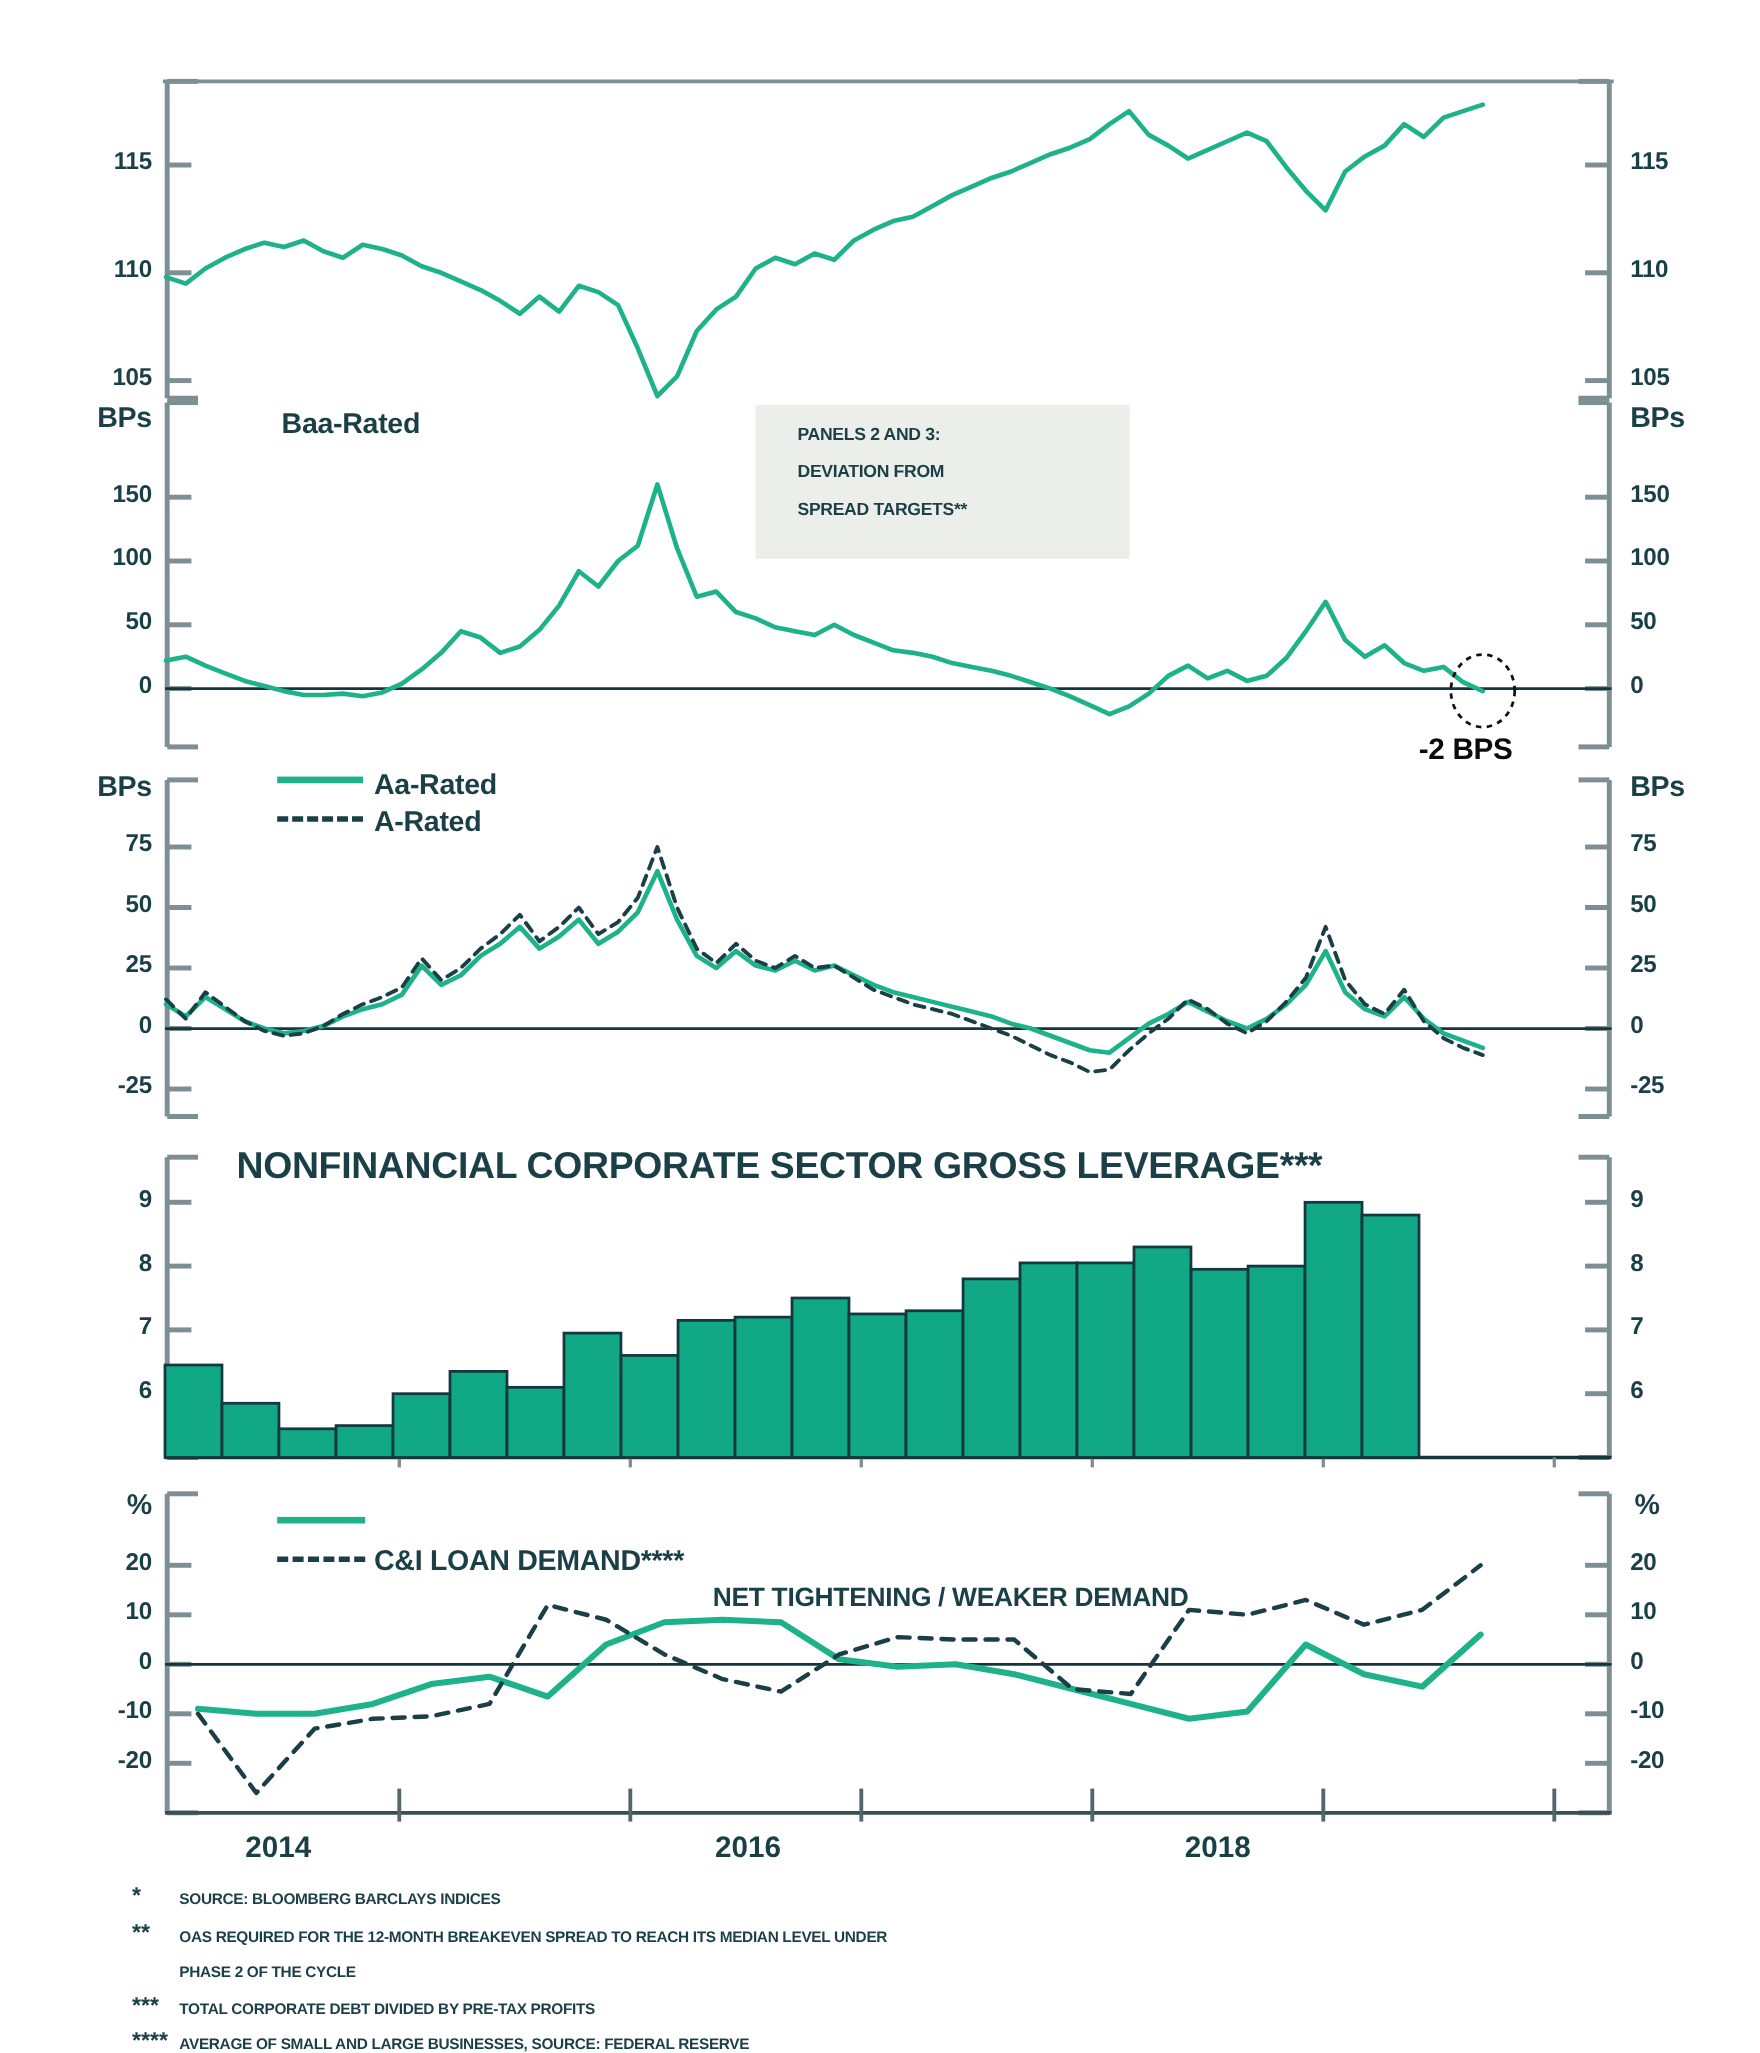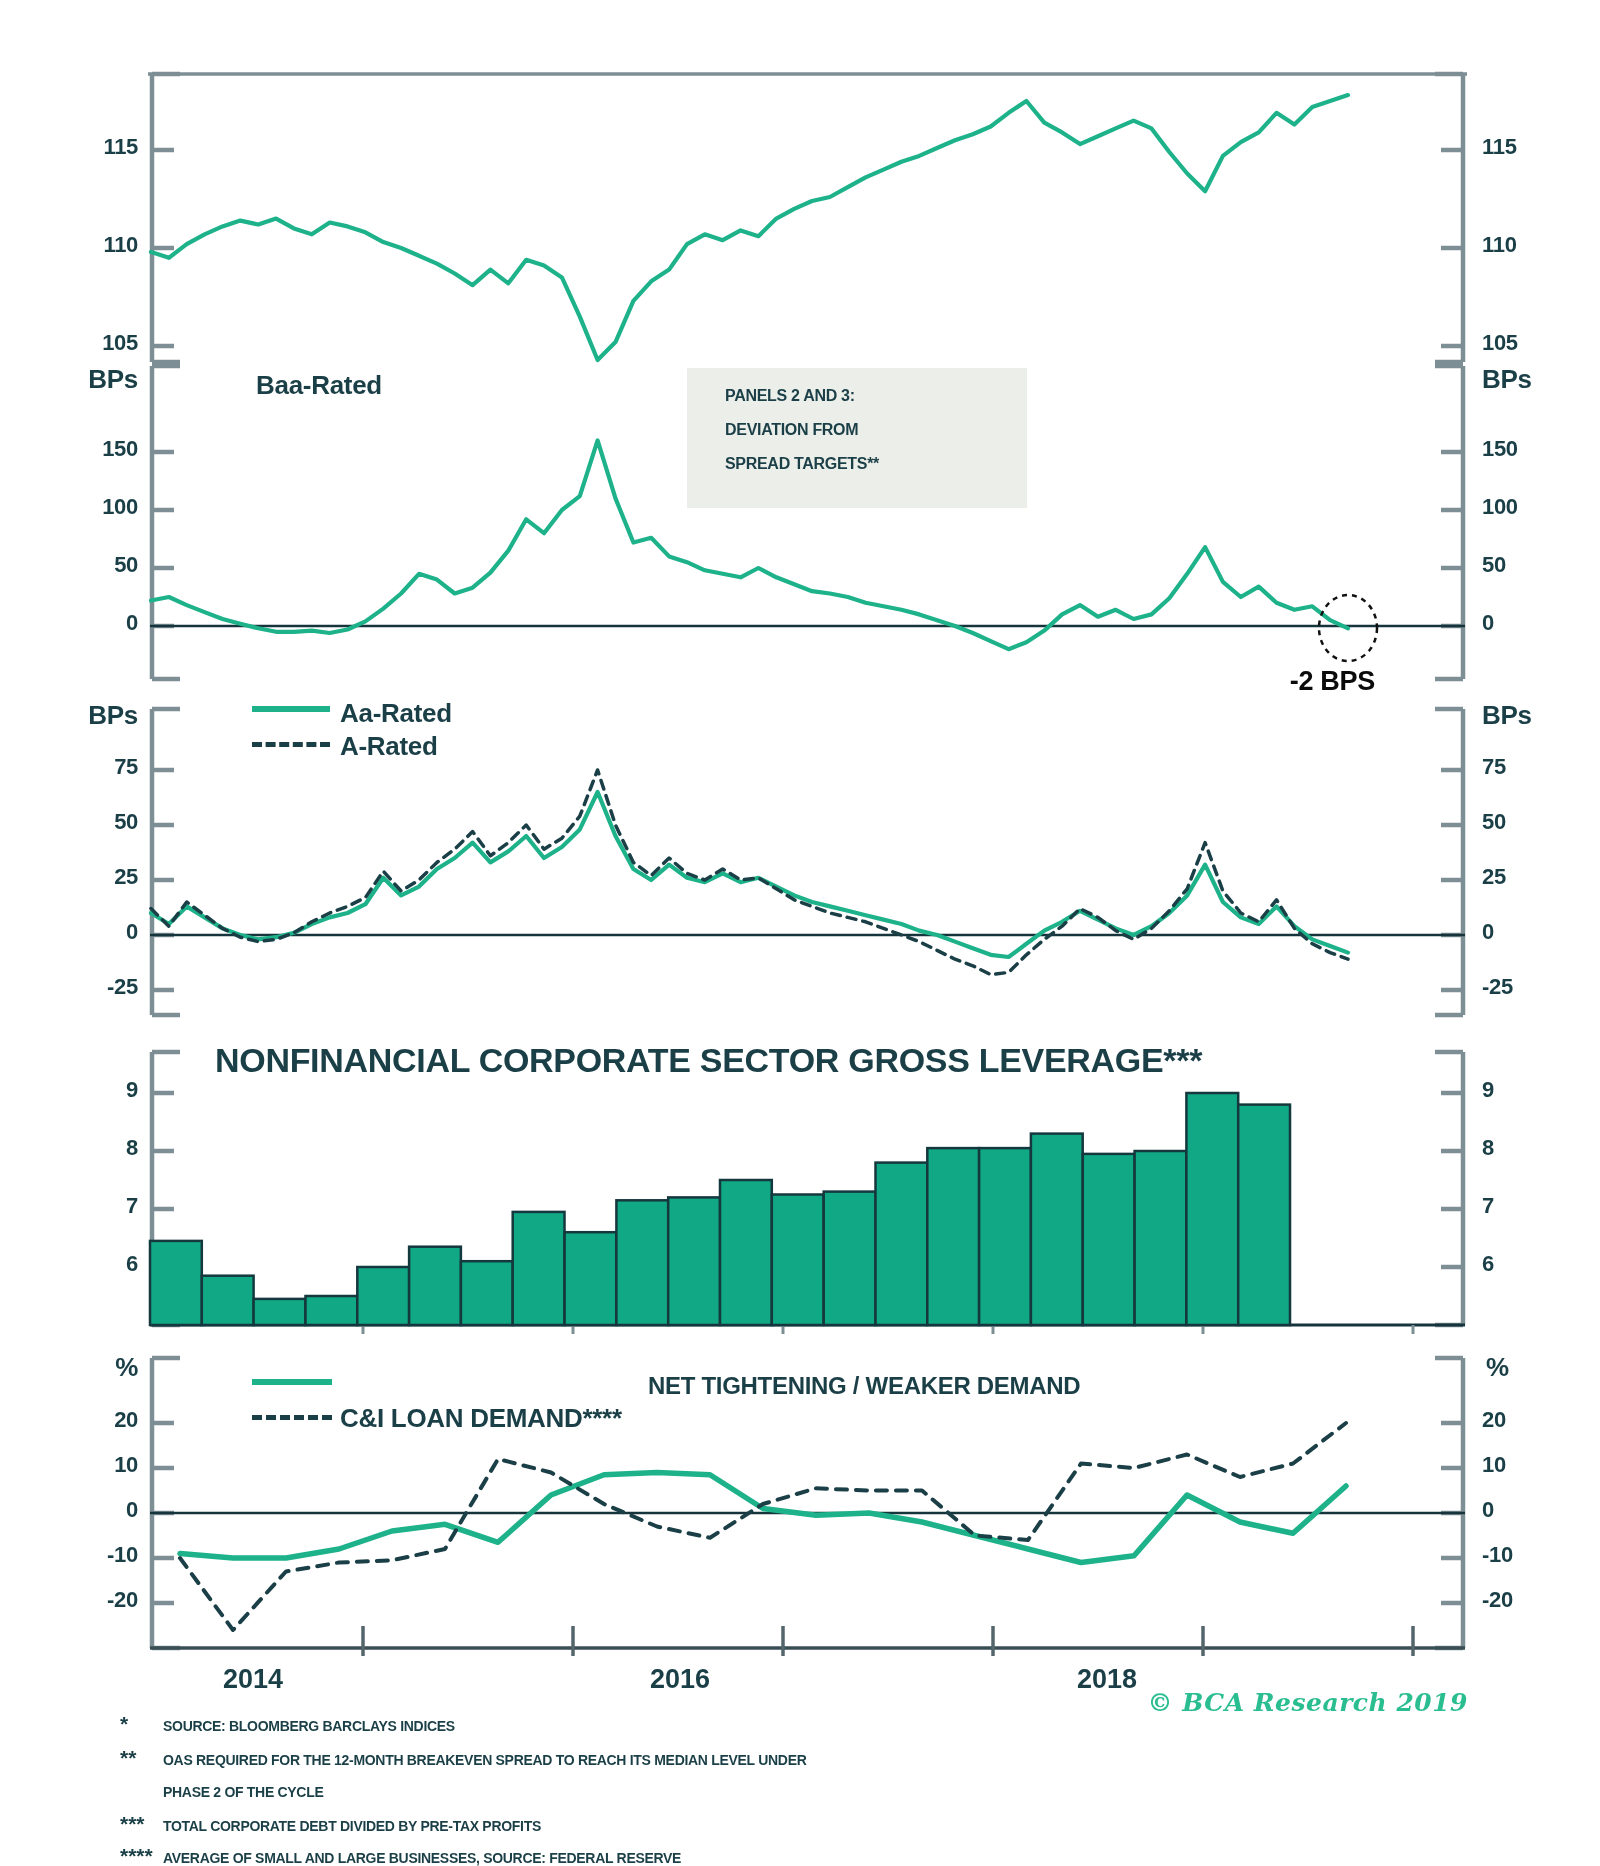--- a/index.html
+++ b/index.html
@@ -187,27 +187,26 @@
 
   <div class="t p4-title">NONFINANCIAL CORPORATE SECTOR GROSS LEVERAGE***</div>
 
   <div class="t unit" style="left:92px;top:1350px;width:46px;text-align:right;">%</div>
   <div class="t unit" style="left:1486px;top:1350px;">%</div>
 
   <div class="swatch-solid" style="left:252px;top:1379px;width:80px;"></div>
   <div class="swatch-dash" style="left:252px;top:1415px;width:80px;"></div>
   <div class="t leg-text" style="left:340px;top:1401px;">C&amp;I LOAN DEMAND****</div>
 
-  <div class="t region" style="left:648px;top:1370px;">NET TIGHTENING / WEAKER DEMAND</div>
+  <div class="t region" style="left:648px;top:1437px;">NET TIGHTENING / WEAKER DEMAND</div>
 
   <div class="year" style="left:188px;">2014</div>
   <div class="year" style="left:615px;">2016</div>
   <div class="year" style="left:1042px;">2018</div>
 
-  <div class="copyright">© BCA Research 2019</div>
 
   <div class="fnrow">
     <span class="fnmark" style="top:1712px;">*</span>
     <span class="fntext" style="top:1710px;">SOURCE: BLOOMBERG BARCLAYS INDICES</span>
   </div>
   <div class="fnrow">
     <span class="fnmark" style="top:1746px;">**</span>
     <span class="fntext" style="top:1744px;">OAS REQUIRED FOR THE 12-MONTH BREAKEVEN SPREAD TO REACH ITS MEDIAN LEVEL UNDER
 PHASE 2 OF THE CYCLE</span>
   </div>

